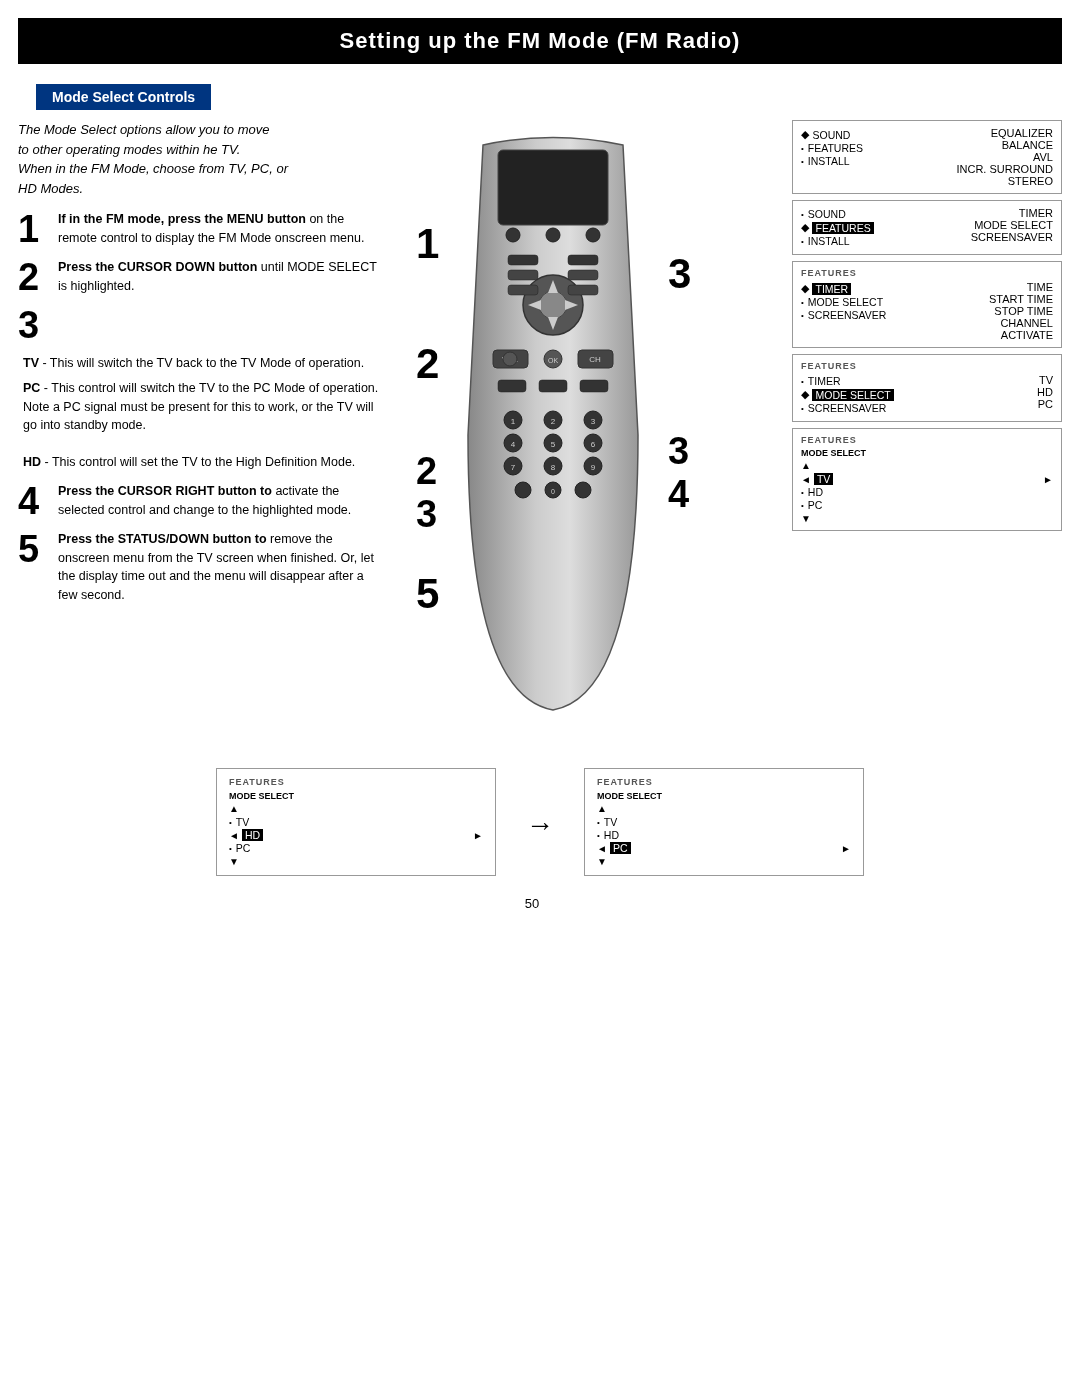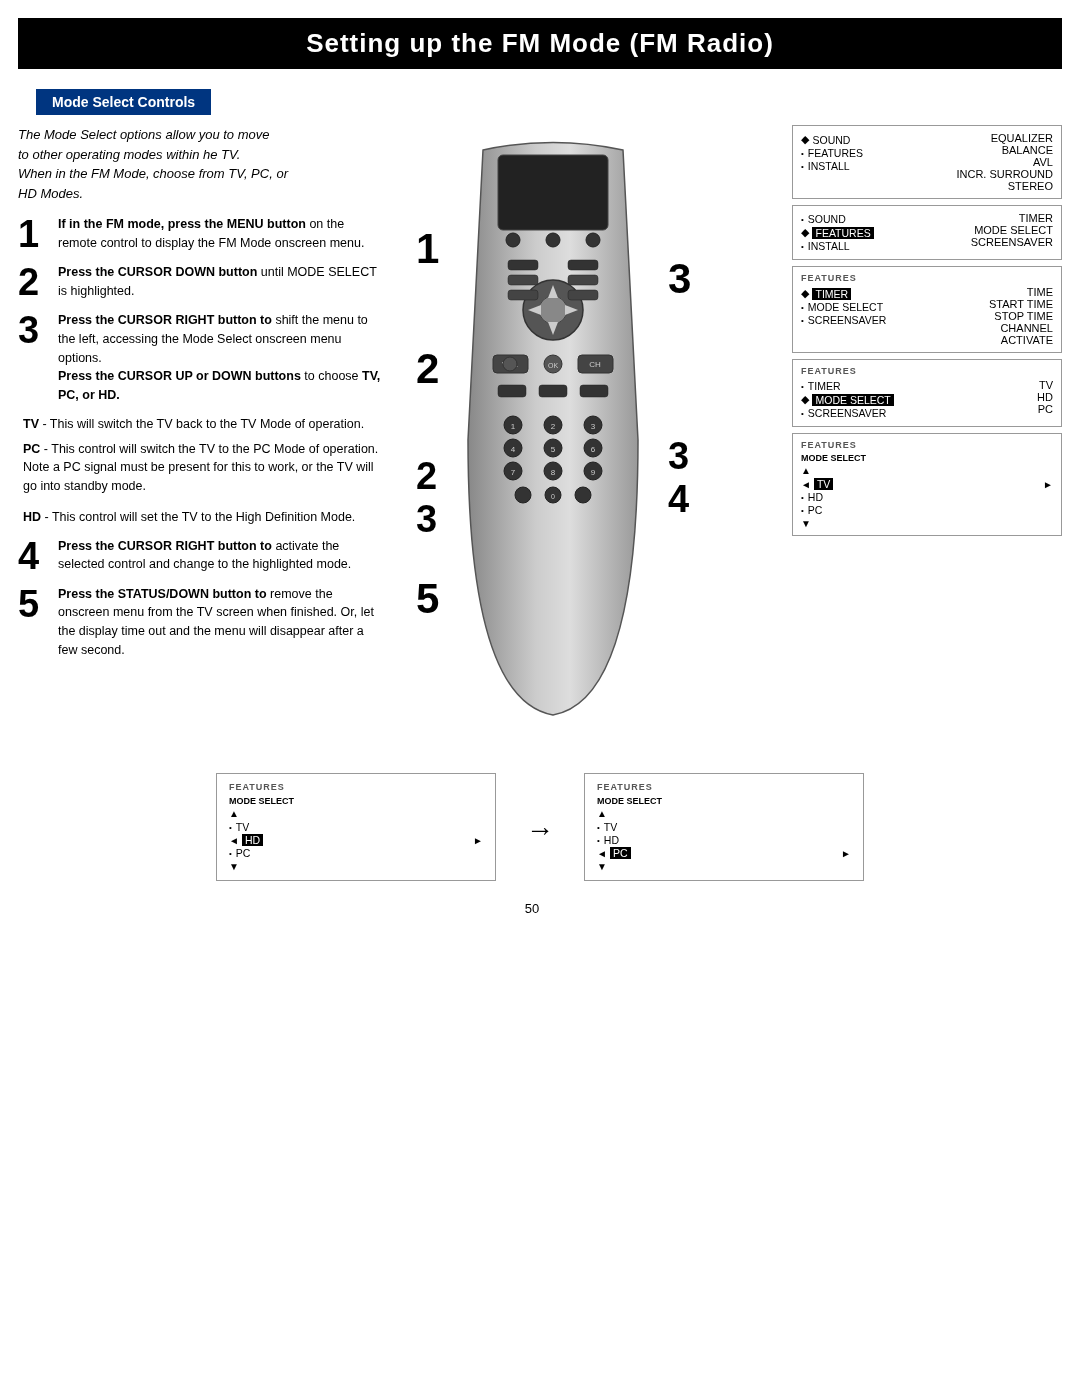--- a/index.html
+++ b/index.html
@@ -12,21 +12,21 @@
       color: #000;
     }
 
     
     .page-header {
       background: #000;
       color: #fff;
       text-align: center;
       padding: 10px 35px;
       margin: 18px 18px 0 18px;
-      font-size: 26px;
+      font-size: 22px;
       font-weight: bold;
       letter-spacing: 1px;
     }
 
     
     .section-title {
       background: #003580;
       color: #fff;
       padding: 5px 16px;
       font-size: 14px;
@@ -178,33 +178,27 @@
     <div class="step-row">
       <div class="step-number">2</div>
       <div class="step-content">
         <b>Press the CURSOR DOWN button</b>
         <span> until MODE SELECT is highlighted.</span>
       </div>
     </div>
 
     <div class="step-row">
       <div class="step-number">3</div>
-      <div class="step-content">
-        <b>Press the CURSOR RIGHT button to</b>
-        <span> shift the menu to the left, accessing the Mode Select onscreen menu options.</span><br>
-        <b>Press the CURSOR UP or DOWN buttons</b>
-        <span> to choose <b>TV, PC, or HD.</b></span>
-      </div>
     </div>
 
     <div style="margin-left: 5px; margin-bottom: 6px; font-size: 12.5px; line-height:1.5;">
       <b>TV</b><span> - This will switch the TV back to the TV Mode of operation.</span>
     </div>
 
-    <div style="margin-left: 5px; margin-bottom: 12px; font-size: 12.5px; line-height:1.5;">
+    <div style="margin-left: 5px; margin-bottom: 18px; font-size: 12.5px; line-height:1.5;">
       <b>PC</b><span> - This control will switch the TV to the PC Mode of operation. Note a PC signal must be present for this to work, or the TV will go into standby mode.</span>
     </div>
 
     <div style="margin-left: 5px; margin-bottom: 10px; font-size: 12.5px; line-height:1.5;">
       <b>HD</b><span> - This control will set the TV to the High Definition Mode.</span>
     </div>
 
     <div class="step-row">
       <div class="step-number">4</div>
       <div class="step-content">

